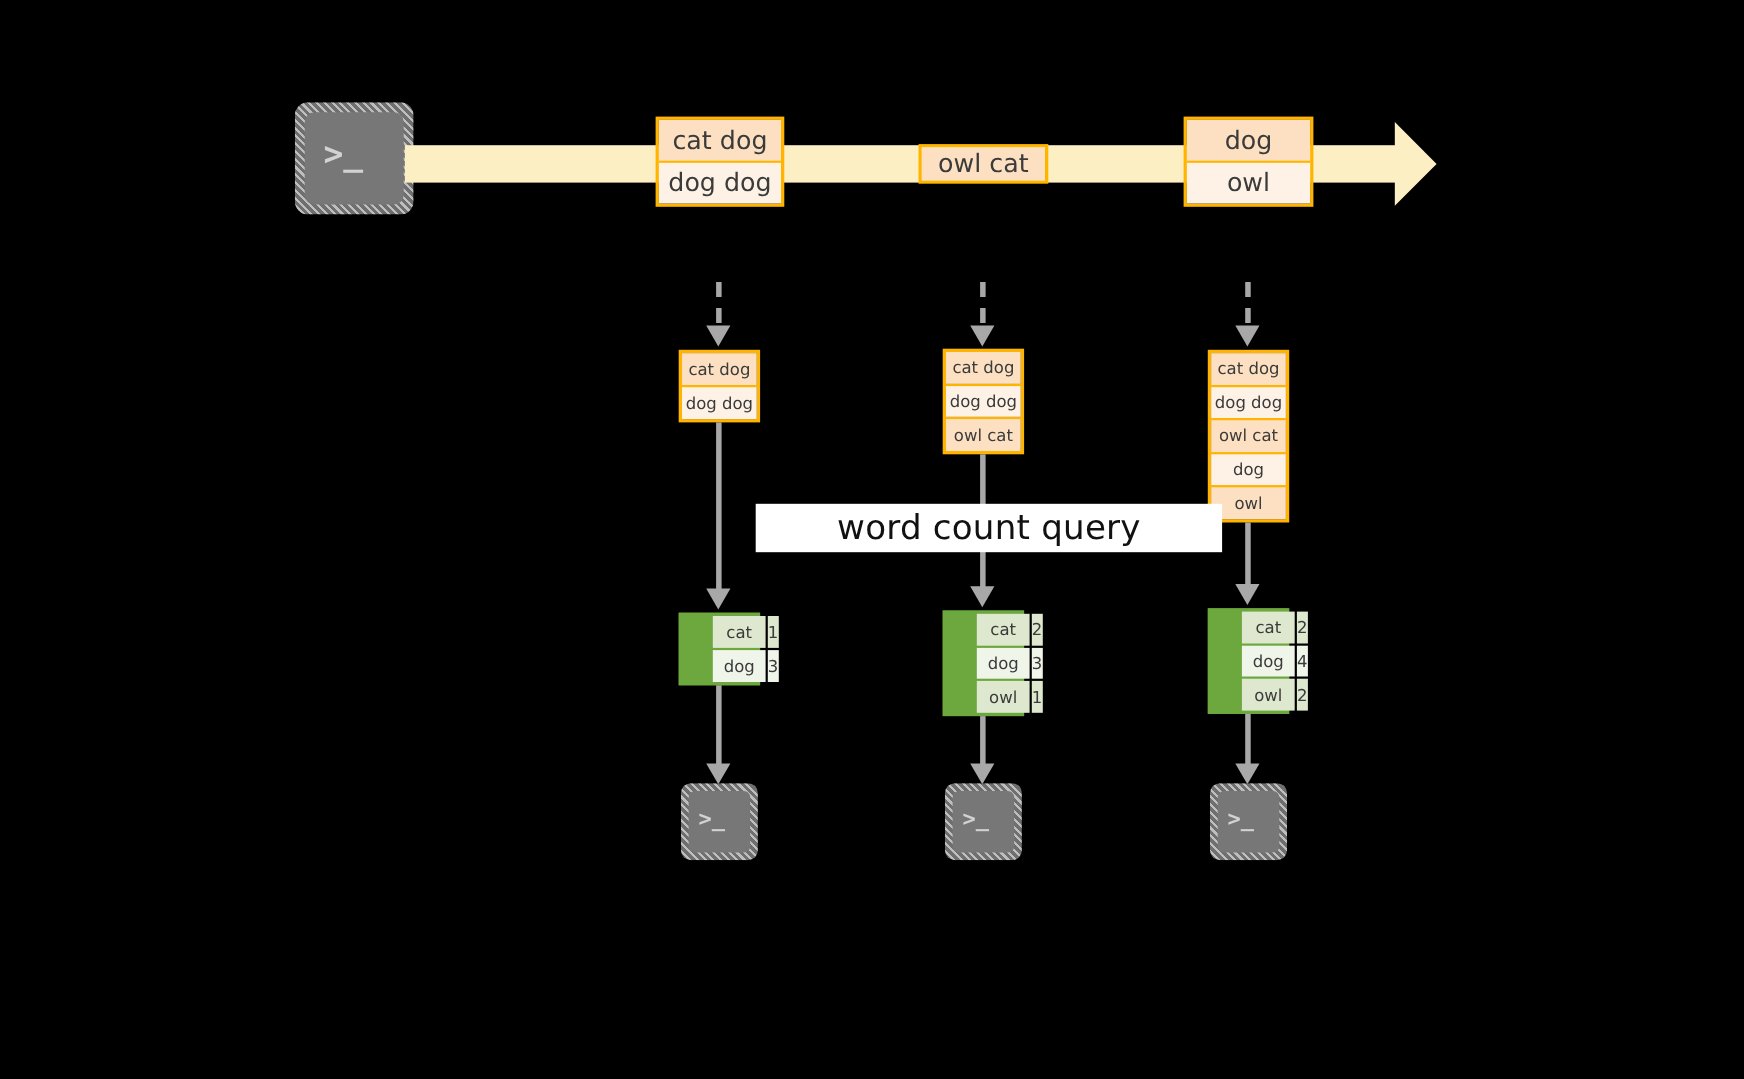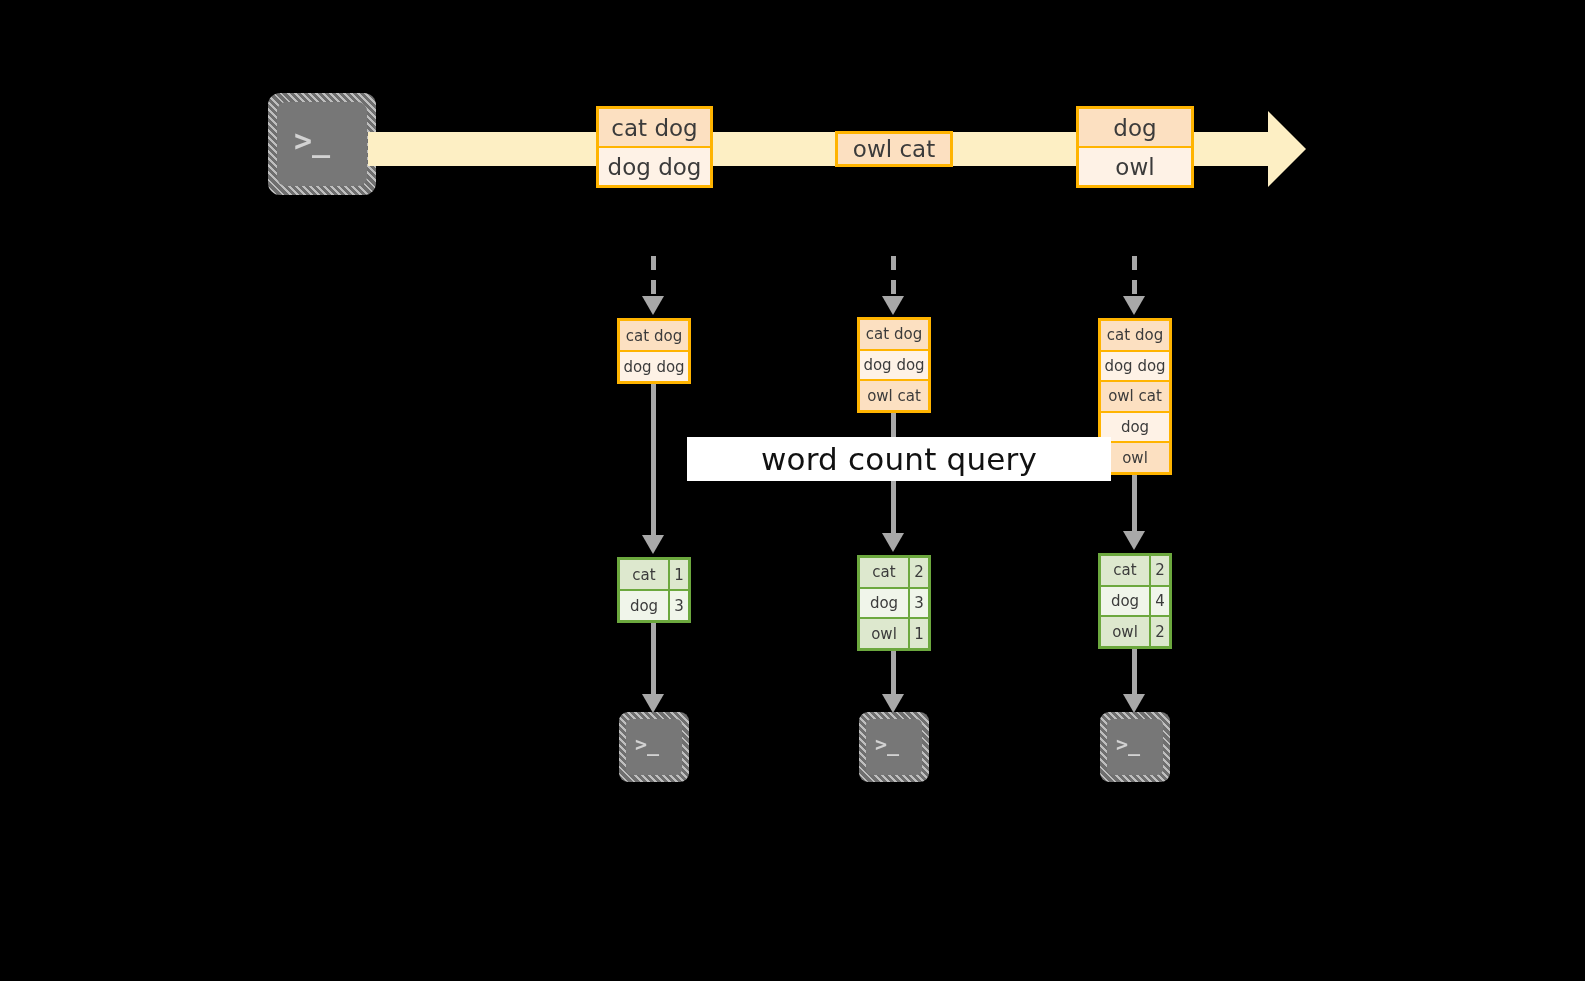--- a/index.html
+++ b/index.html
@@ -67,21 +67,21 @@
 
   
   .gbox{
     position:absolute;
     border:3px solid #6CA83E;
     box-sizing:border-box;
     display:flex;flex-direction:column;
     background:#6CA83E;
   }
   .grow{
-    flex:1 1 auto;display:flex;box-sizing:border-box;
+    flex:1 1 auto;display:flex;box-sizing:border-box;margin-left:28px;
   }
   .grow + .grow{margin-top:2px;}
   .gkey,.gval{
     display:flex;align-items:center;justify-content:center;
     box-sizing:border-box;white-space:nowrap;
   }
   .gkey{flex:0 0 48px;}
   .gval{flex:1 1 auto;margin-left:2px;}
   .grow.dark .gkey,.grow.dark .gval{background:#DDE8CE;}
   .grow.light .gkey,.grow.light .gval{background:#F0F5EA;}
@@ -230,13 +230,13 @@
 </div>
 
 <div class="aline" style="left:1132px;top:649px;height:47px;"></div>
 <div class="ahead" style="left:1123px;top:694px;"></div>
 
 <div class="term" style="left:1100px;top:712px;width:70px;height:70px;border-radius:9px;">
   <div class="inner" style="left:7px;top:7px;right:7px;bottom:7px;border-radius:6px;"></div>
   <div class="glyph" style="left:16px;top:22px;font-size:20px;">&gt;_</div>
 </div>
 
-<div class="qlabel" style="left:687px;top:437px;width:424px;height:44px;">word count query</div>
+<div class="qlabel" style="left:687px;top:458px;width:424px;height:44px;">word count query</div>
 
 </body></html>

